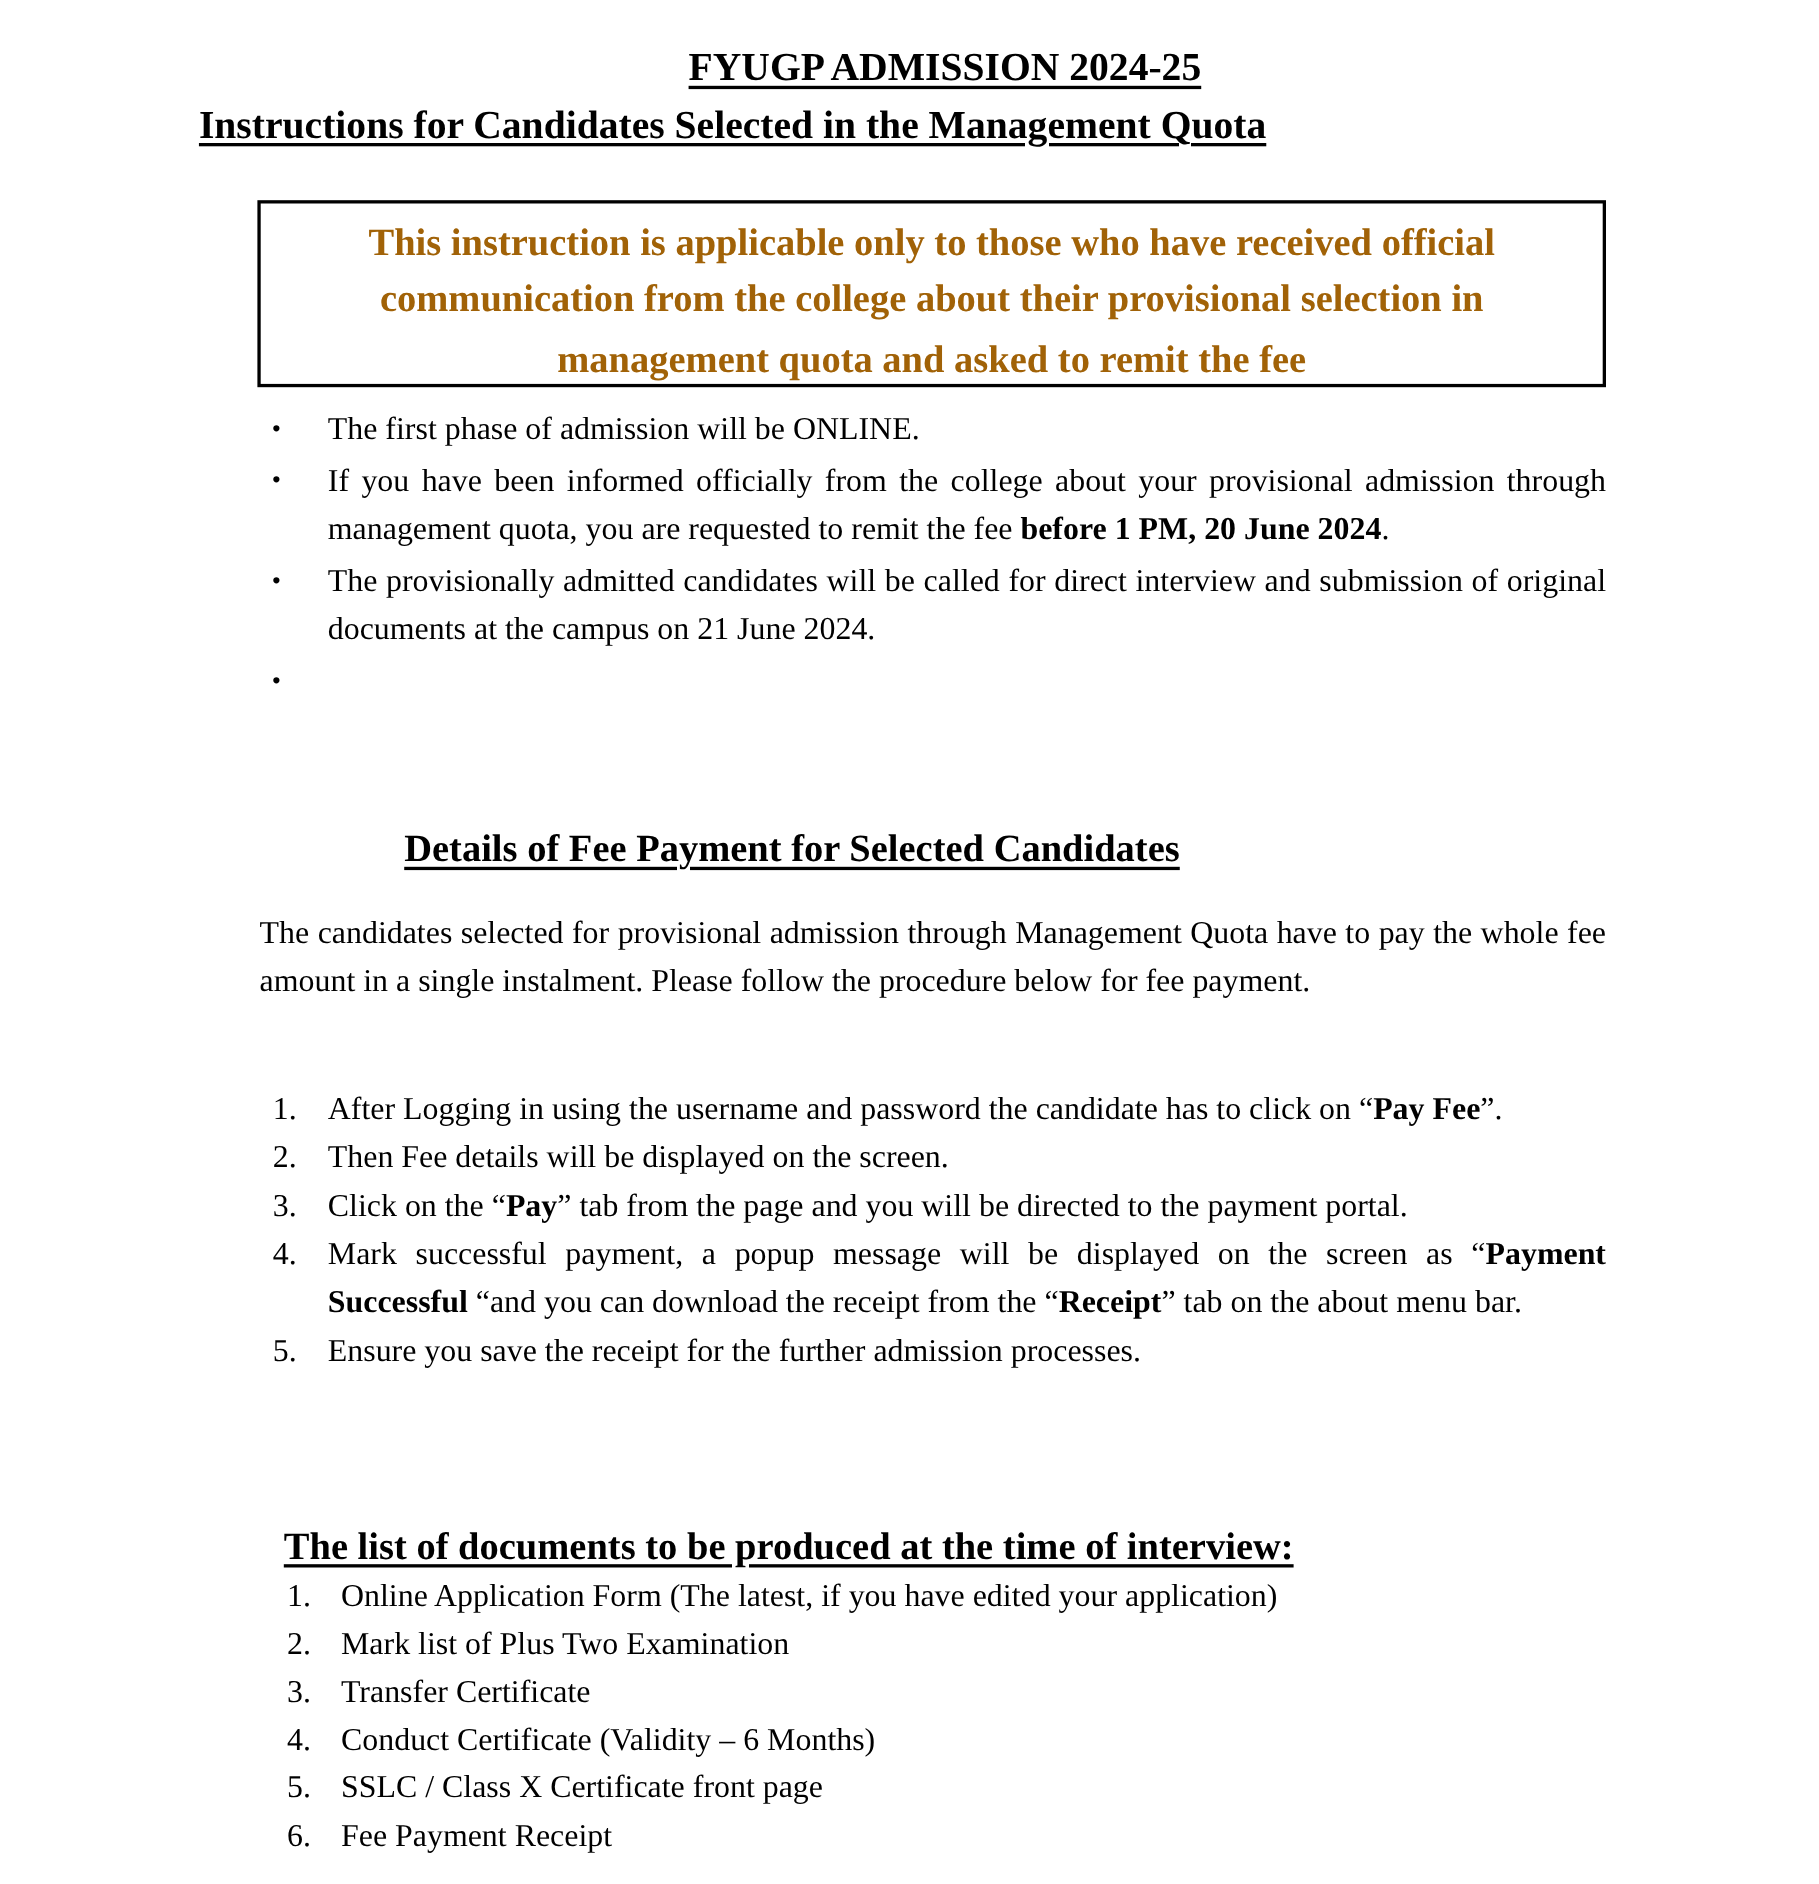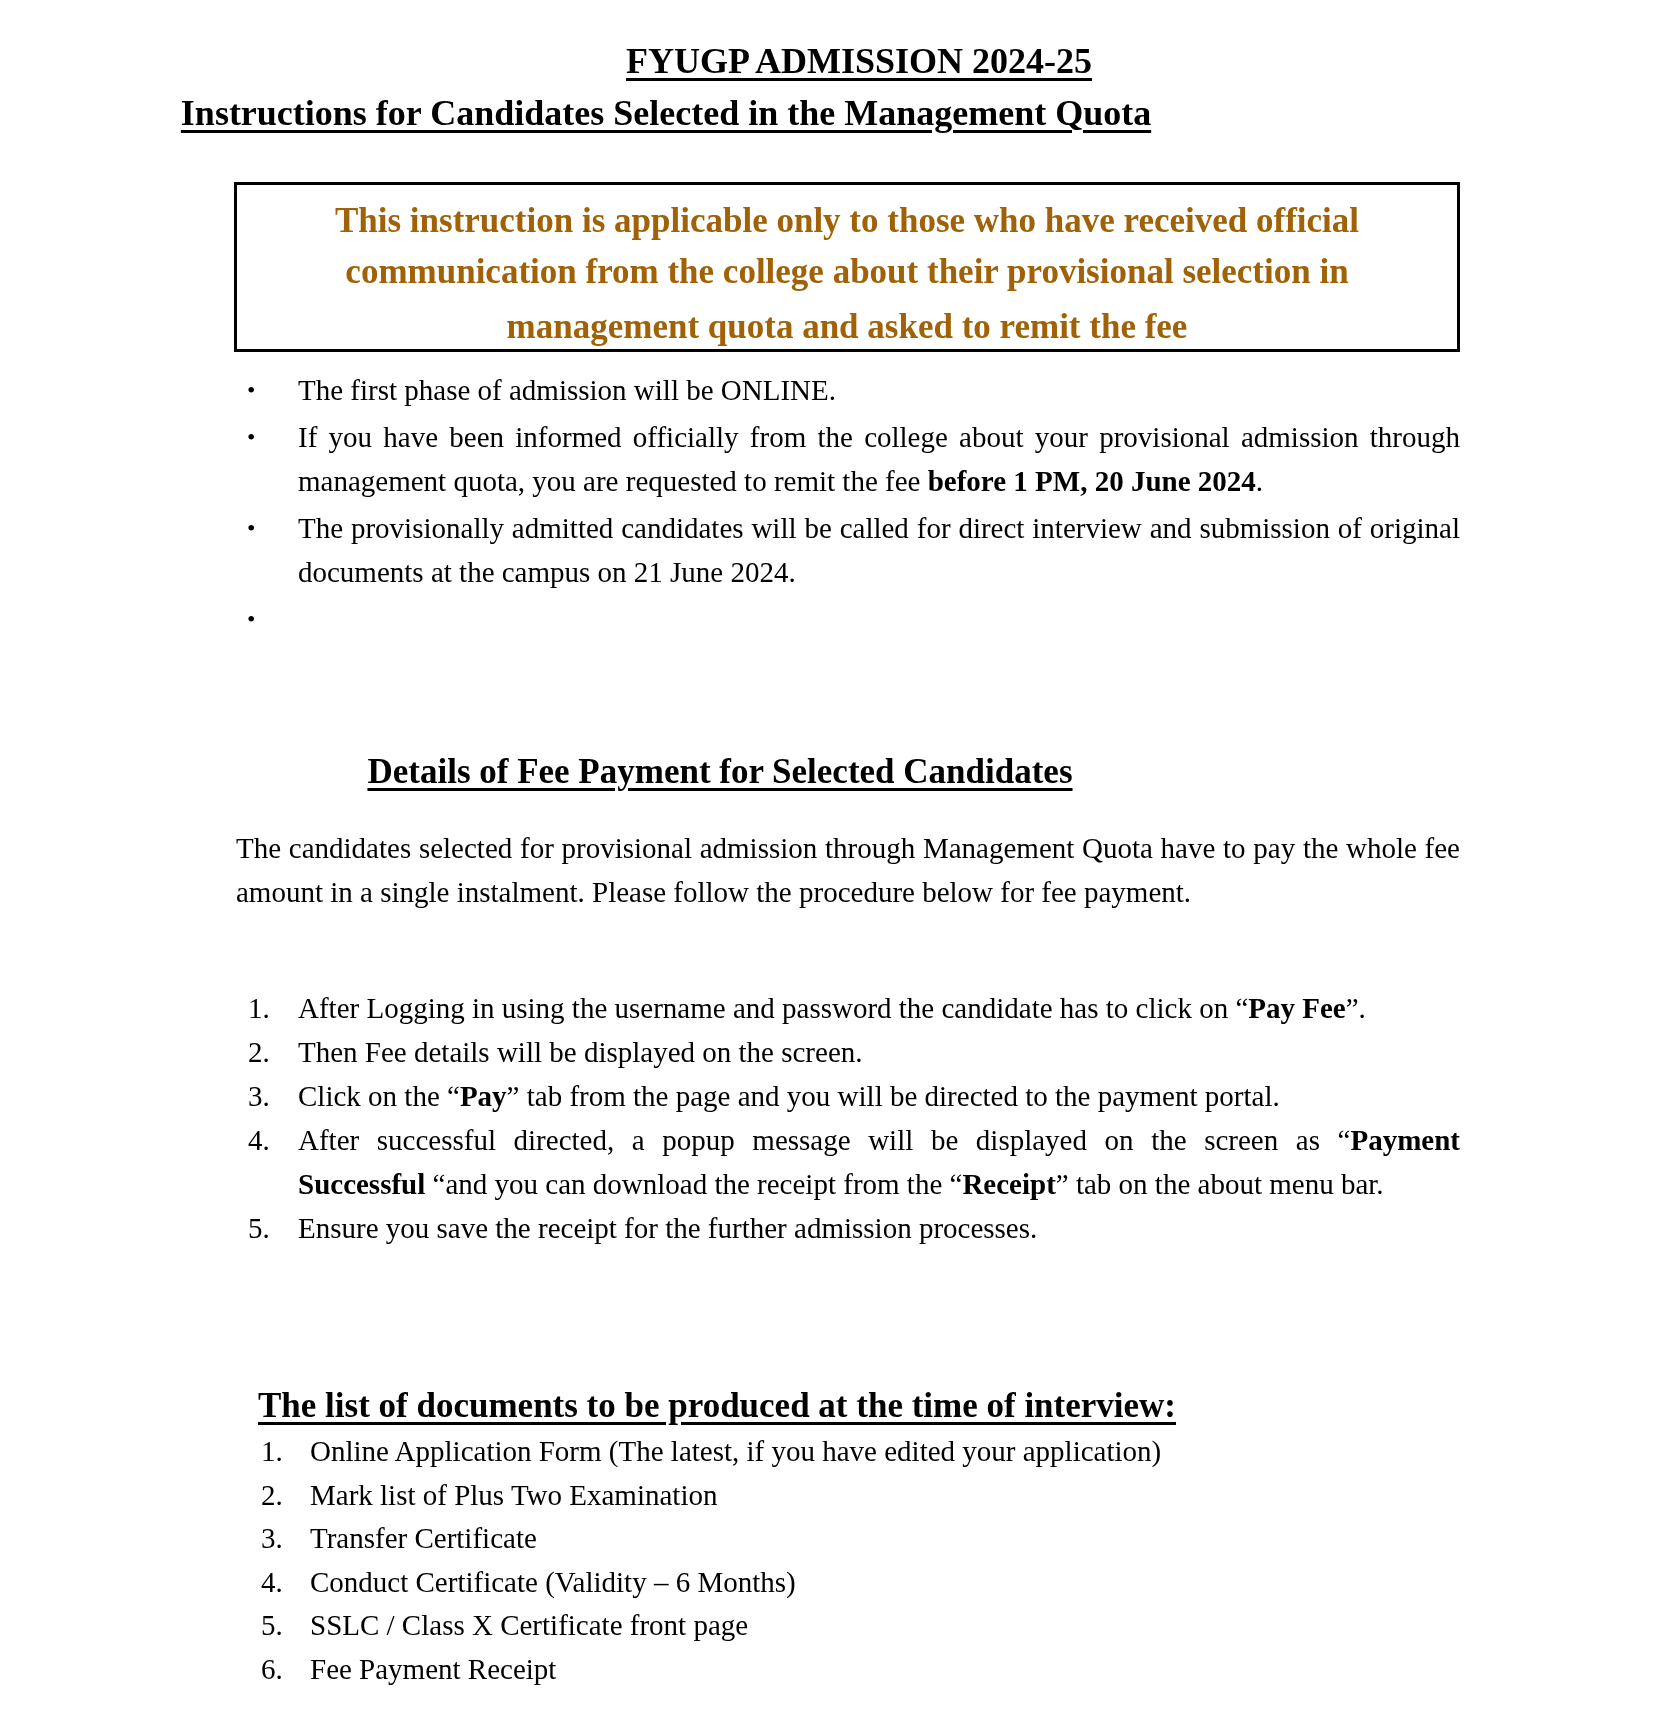--- a/index.html
+++ b/index.html
@@ -117,21 +117,21 @@
     <div class="step">
       <span class="num">2.</span>
       <span>Then Fee details will be displayed on the screen.</span>
     </div>
     <div class="step">
       <span class="num">3.</span>
       <span>Click on the “</span><b>Pay</b><span>” tab from the page and you will be directed to the payment portal.</span>
     </div>
     <div class="step">
       <span class="num">4.</span>
-      <span>After successful directed, a popup message will be displayed on the screen as “</span><b>Payment Successful</b><span> “and you can download the receipt from the “</span><b>Receipt</b><span>” tab on the about menu bar.</span>
+      <span>Mark successful payment, a popup message will be displayed on the screen as “</span><b>Payment Successful</b><span> “and you can download the receipt from the “</span><b>Receipt</b><span>” tab on the about menu bar.</span>
     </div>
     <div class="step">
       <span class="num">5.</span>
       <span>Ensure you save the receipt for the further admission processes.</span>
     </div>
   </div>
 
   <div class="section-head" style="top:1386px; left:-3px;">The list of documents to be produced at the time of interview:</div>
 
   <div class="docs">

